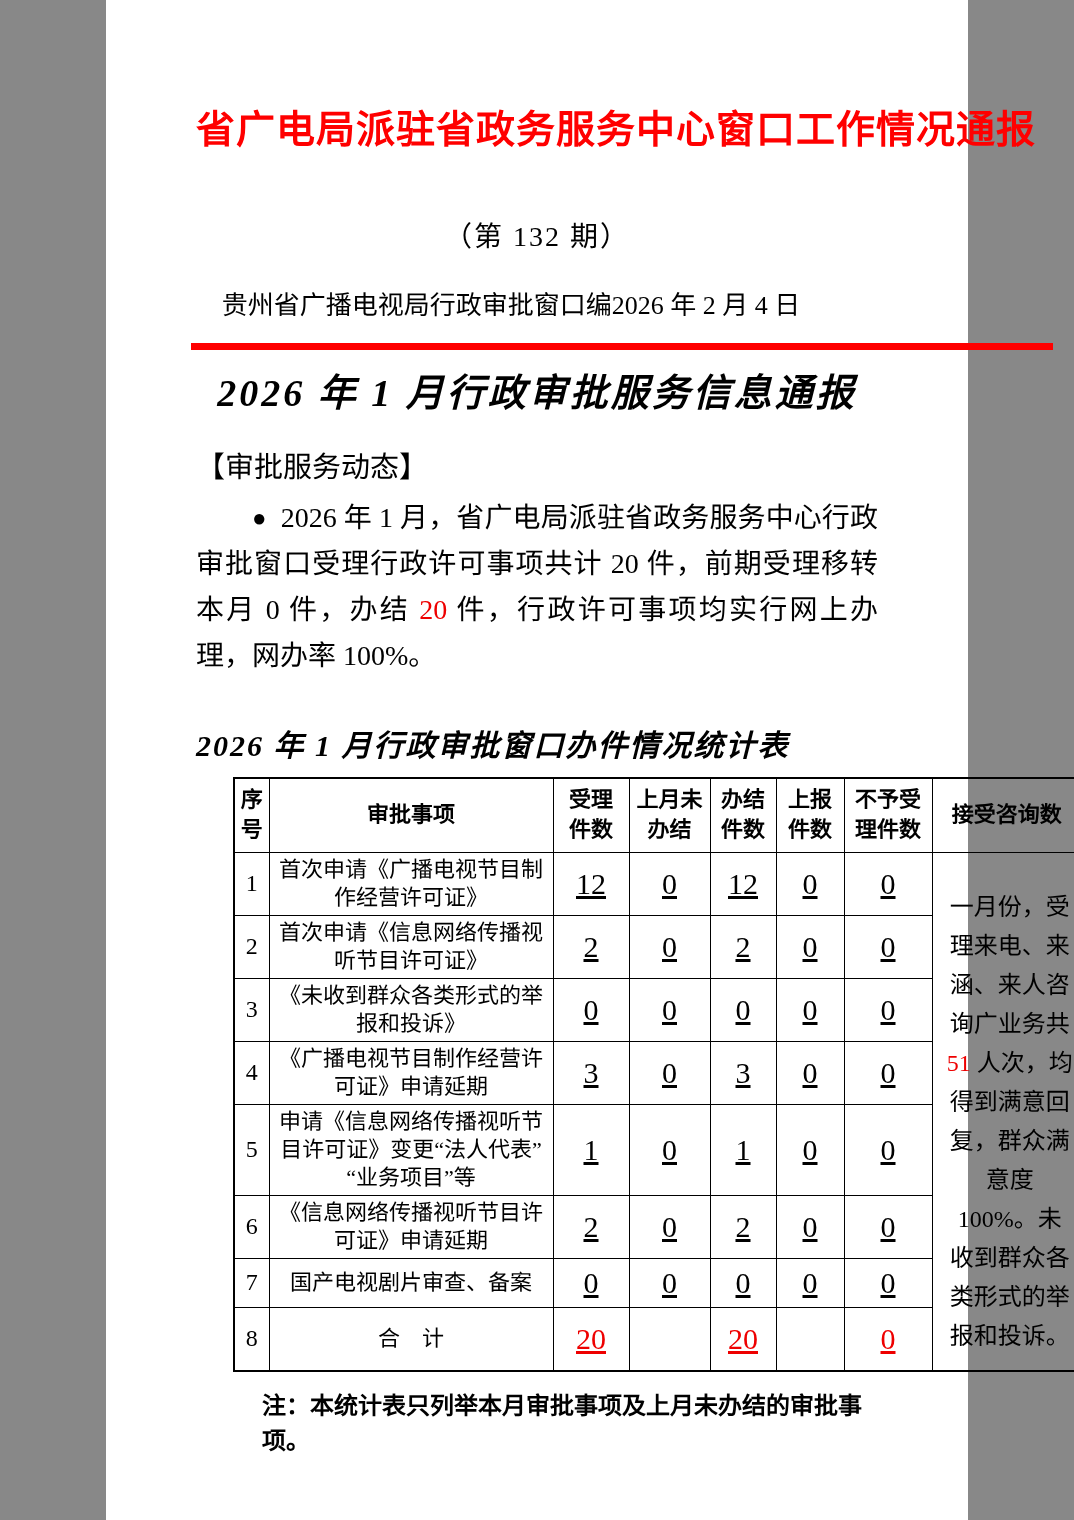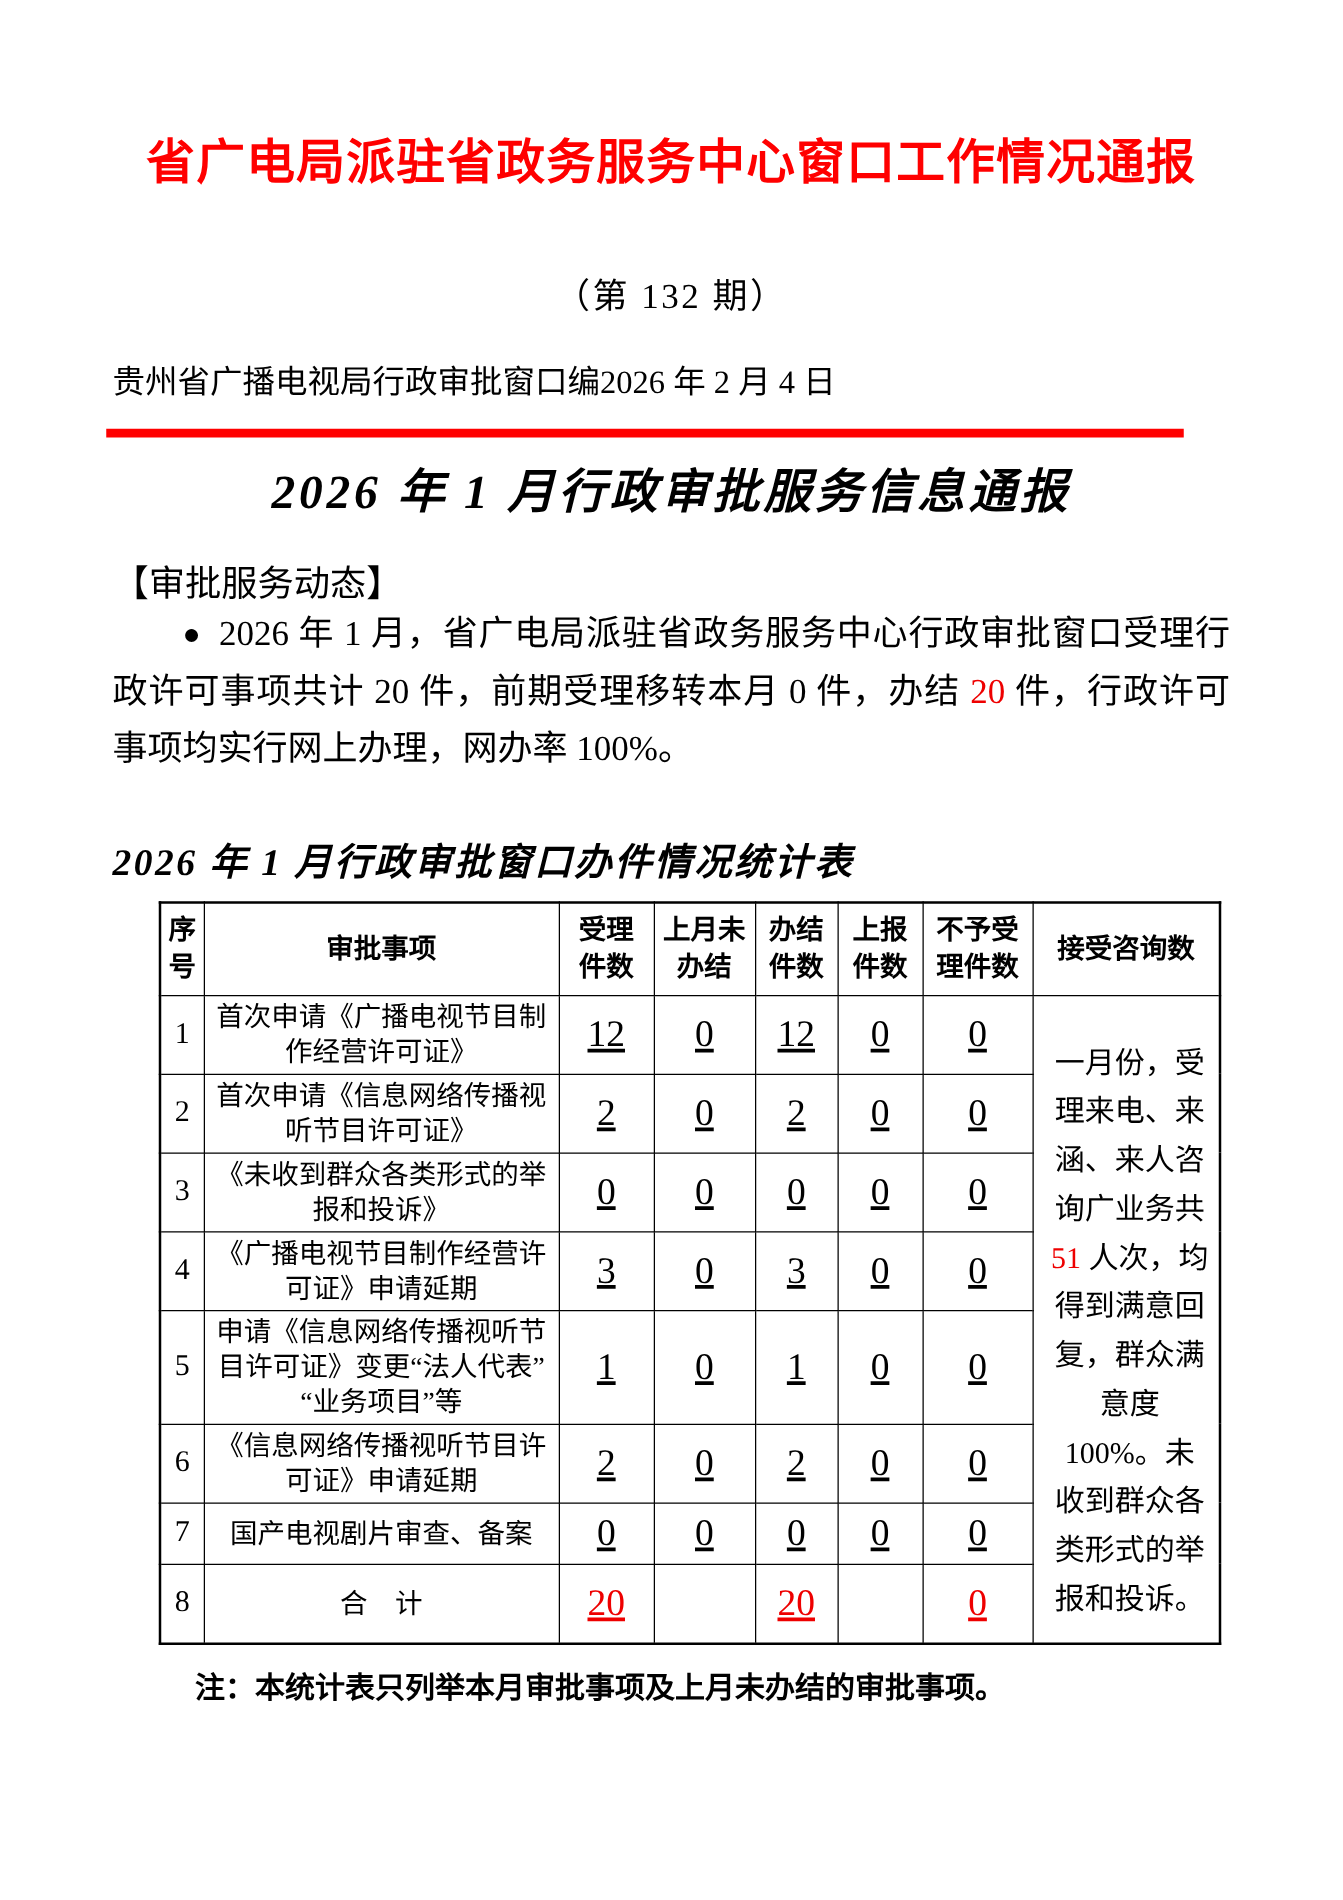--- a/index.html
+++ b/index.html
@@ -4,43 +4,43 @@
 <style>
   :root{
     --title-red:#ff0000;
     --rule-red:#ff0000;
     --accent-red:#ee0000;
     --ink:#000000;
   }
   *{margin:0;padding:0;box-sizing:border-box;}
   html,body{background:#888;}
   .page{
-    width:1074px;height:1520px;margin:0 auto;background:#ffffff;
+    width:862px;height:1520px;margin:0 auto;background:#ffffff;
     padding:98px 90px 0 90px;position:relative;
     font-family:"Liberation Serif","DejaVu Serif",serif;color:var(--ink);
   }
   .red{color:var(--accent-red);}
   
   .script{font-style:italic;font-weight:bold;}
   .main-title{
     font-size:39px;text-align:center;color:var(--title-red);
     letter-spacing:1px;white-space:nowrap;font-weight:bold;
   }
   .issue-line{text-align:center;font-size:28px;margin-top:60px;letter-spacing:2px;}
   .byline{
-    display:flex;justify-content:flex-start;align-items:baseline;
+    display:flex;justify-content:center;align-items:baseline;
     font-size:26px;margin-top:30px;
   }
   .byline .date{margin-right:52px;}
   .red-rule{height:7px;background:var(--rule-red);margin:22px 0 0 -5px;width:862px;}
   .subtitle{font-size:38px;text-align:center;margin-top:12px;letter-spacing:3px;}
   .section-heading{font-size:29px;margin-top:26px;}
   .body-paragraph{
     font-size:28px;line-height:46px;text-align:justify;
-    text-indent:2em;
+    text-indent:2em;margin-top:10px;
   }
   .body-paragraph .bullet{font-size:24px;vertical-align:1px;margin-right:14px;}
   .table-title{font-size:30px;text-align:left;margin:42px 0 12px;letter-spacing:2px;}
   table.stats{
     width:848px;margin-left:37px;border-collapse:collapse;
     border:2px solid #000;table-layout:fixed;
   }
   table.stats th,table.stats td{
     border:1px solid #000;text-align:center;vertical-align:middle;
   }

